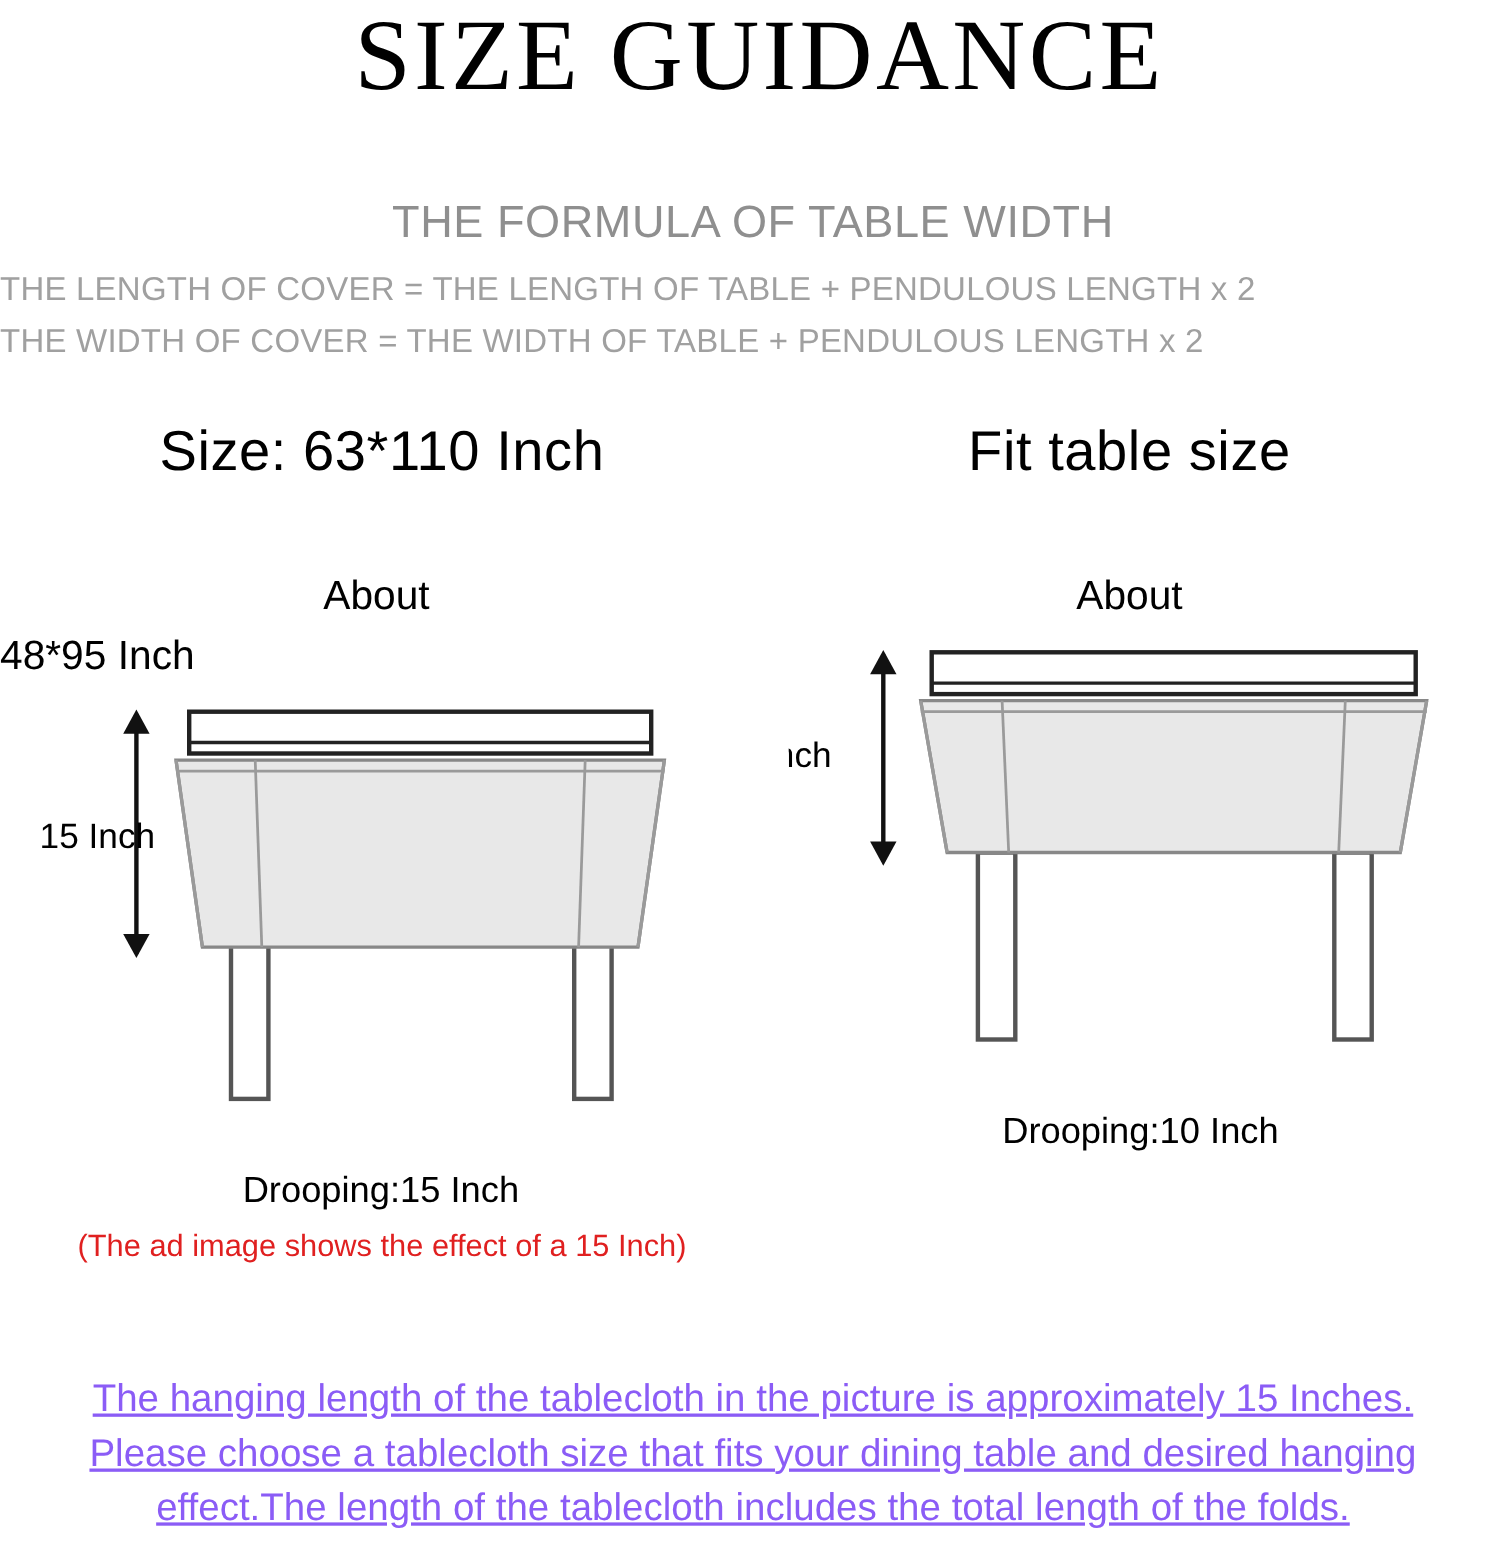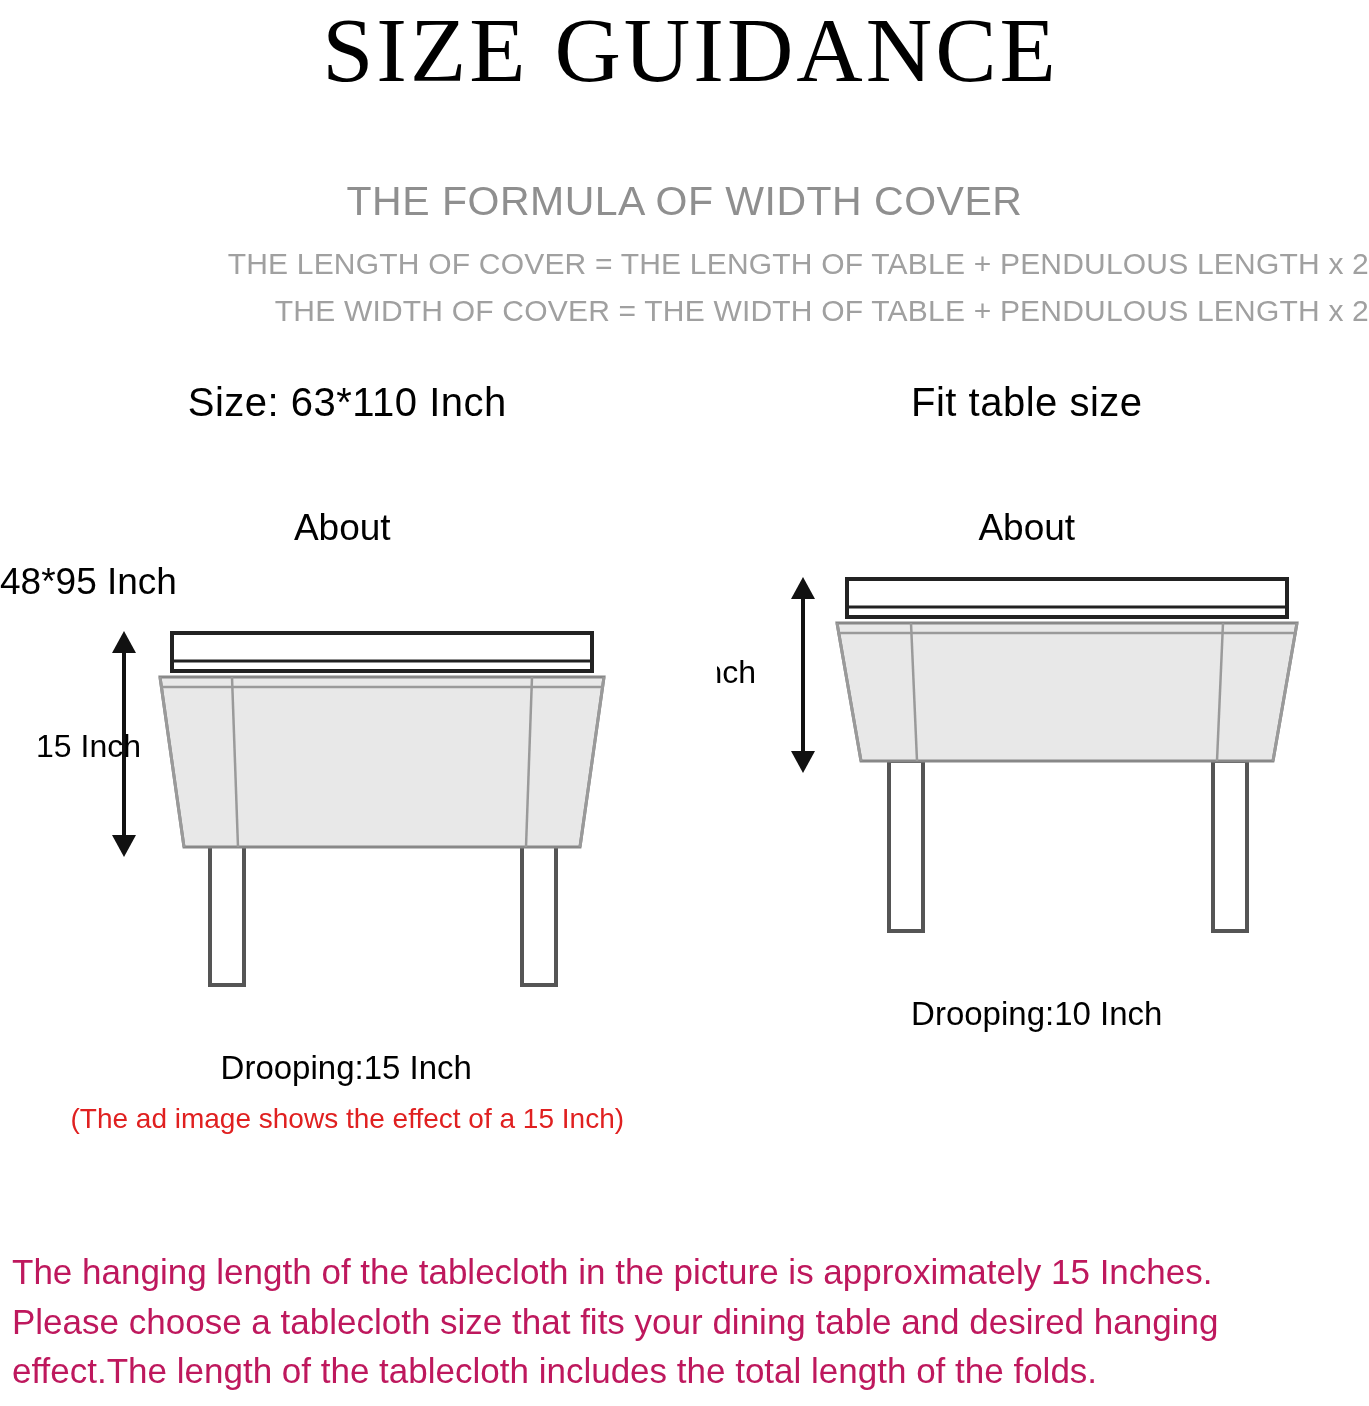--- a/index.html
+++ b/index.html
@@ -37,21 +37,21 @@
 
   
   .formula-head {
     text-align: center;
     color: #8f8f8f;
     font-size: 41px;
     letter-spacing: 0.5px;
     margin-top: 82px;
   }
   .formula-line {
-    text-align: right;
+    text-align: left;
     color: #a0a0a0;
     font-size: 30px;
     margin-top: 22px;
     letter-spacing: 0.2px;
   }
   .formula-line.second {
     margin-top: 13px;
   }
 
   
@@ -59,21 +59,21 @@
     display: flex;
     width: 100%;
     margin-top: 52px;
   }
   .col {
     width: 50%;
     position: relative;
   }
   .col-title {
     text-align: center;
-    font-size: 40px;
+    font-size: 51px;
     color: #000;
     letter-spacing: 0.5px;
   }
   .col-left .col-title { padding-left: 10px; }
   .about {
     text-align: center;
     font-size: 37px;
     margin-top: 82px;
   }
   .about-sub {
@@ -105,36 +105,37 @@
     margin-top: 16px;
     padding-left: 10px;
   }
 
   
   .bottom-note {
     position: absolute;
     left: 0;
     right: 0;
     bottom: 10px;
-    text-align: left;
-    color: #be185d;
+    text-align: center;
+    color: #8b5cf6;
     font-size: 35px;
     line-height: 1.42;
     padding: 0 12px;
     box-sizing: border-box;
+    text-decoration: underline;
   }
 </style>
 </head>
 <body>
 
 <div class="page">
 
   <div class="title">SIZE GUIDANCE</div>
 
-  <div class="formula-head">THE FORMULA OF WIDTH COVER</div>
+  <div class="formula-head">THE FORMULA OF TABLE WIDTH</div>
   <div class="formula-line">THE LENGTH OF COVER = THE LENGTH OF TABLE + PENDULOUS LENGTH x 2</div>
   <div class="formula-line second">THE WIDTH OF COVER = THE WIDTH OF TABLE + PENDULOUS LENGTH  x 2</div>
 
   <div class="cols">
 
     <div class="col col-left">
       <div class="col-title">Size: 63*110 Inch</div>
       <div class="about">About</div>
       <div class="about-sub">48*95 Inch</div>
 

